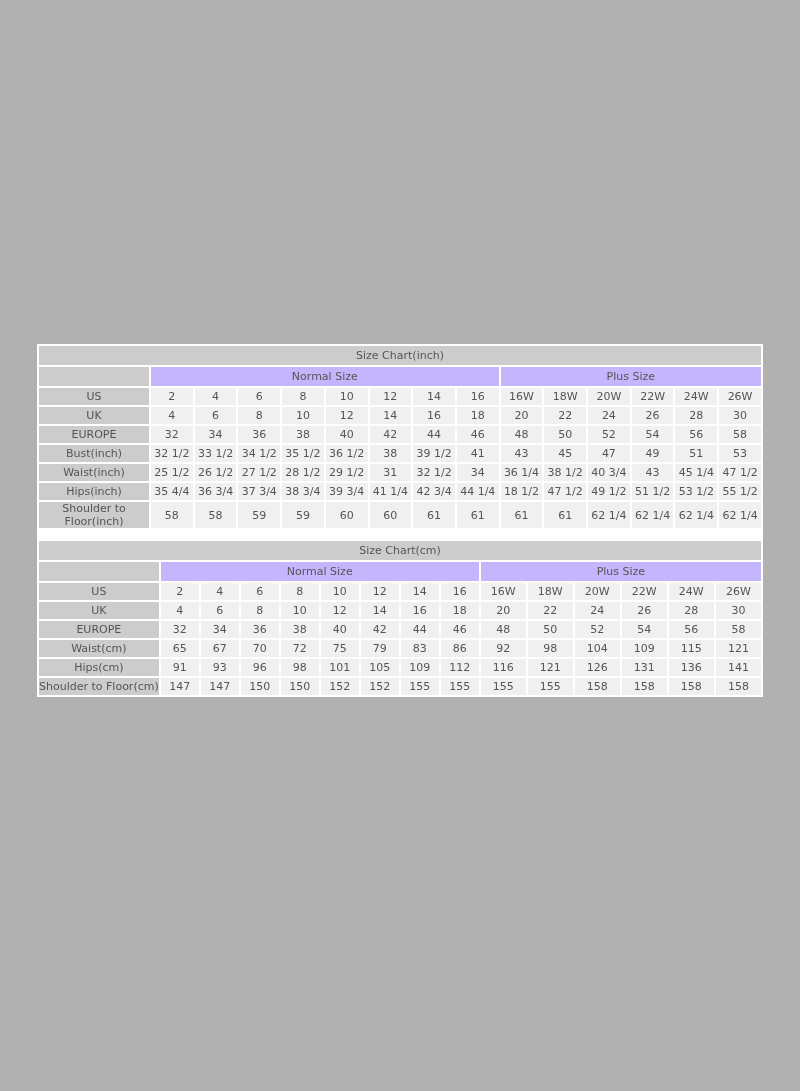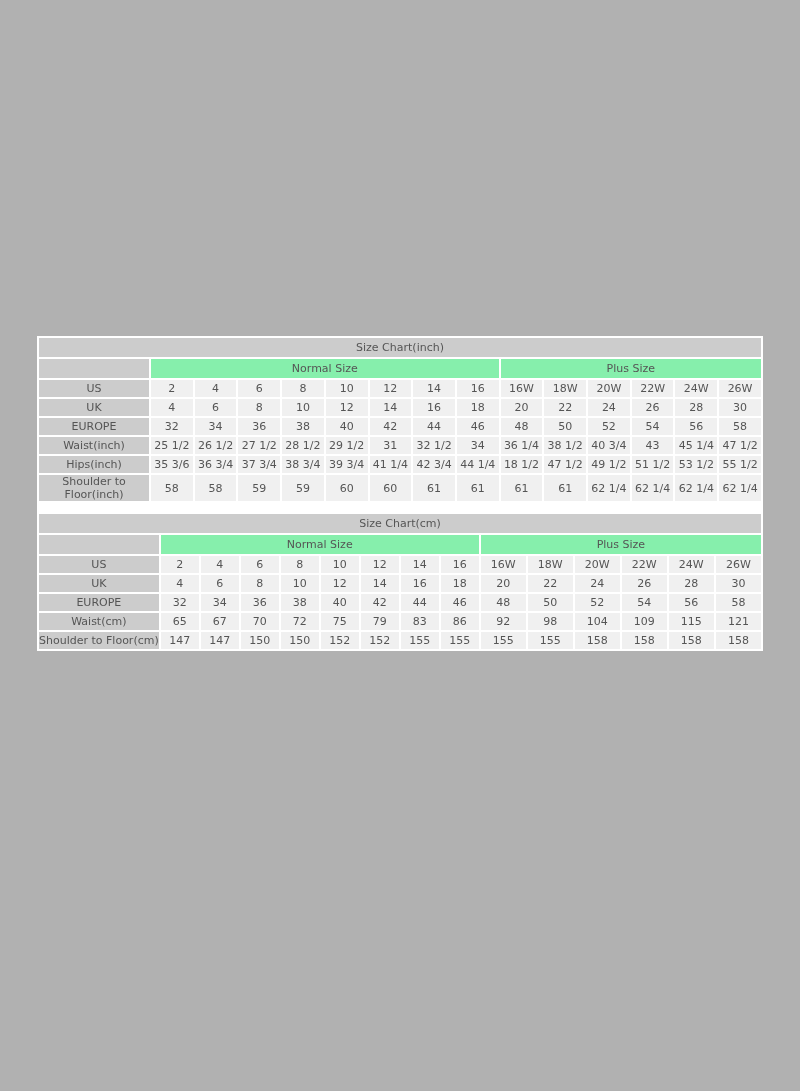--- a/index.html
+++ b/index.html
@@ -10,21 +10,21 @@
     width: 800px;
     height: 1091px;
     background: #b1b1b1;
     position: relative;
     font-family: "DejaVu Sans", "Liberation Sans", sans-serif;
     overflow: hidden;
   }
   .sheet {
     position: absolute;
     left: 37px;
-    top: 336px;
+    top: 344px;
     width: 726px;
     background: #ffffff;
   }
   table.size-table {
     width: 100%;
     border-collapse: separate;
     border-spacing: 2px;
     table-layout: auto;
   }
   table.size-table td {
@@ -34,21 +34,21 @@
     vertical-align: middle;
     padding: 0;
     line-height: 13px;
   }
   td.title-cell {
     background: #cccccc;
     height: 19px;
     color: #4e4e4e;
   }
   td.section-cell {
-    background: #86efac;
+    background: #c4b5fd;
     height: 19px;
     margin-top: 20px;
   }
   td.label-cell {
     background: #cccccc;
     white-space: nowrap;
     padding: 2px 4px;
     height: 16px;
   }
   td.data-cell {
@@ -139,39 +139,56 @@
           <td class="data-cell">44</td>
           <td class="data-cell">46</td>
           <td class="data-cell">48</td>
           <td class="data-cell">50</td>
           <td class="data-cell">52</td>
           <td class="data-cell">54</td>
           <td class="data-cell">56</td>
           <td class="data-cell">58</td>
         </tr>
         <tr>
+          <td class="label-cell">Bust(inch)</td>
+          <td class="data-cell">32 1/2</td>
+          <td class="data-cell">33 1/2</td>
+          <td class="data-cell">34 1/2</td>
+          <td class="data-cell">35 1/2</td>
+          <td class="data-cell">36 1/2</td>
+          <td class="data-cell">38</td>
+          <td class="data-cell">39 1/2</td>
+          <td class="data-cell">41</td>
+          <td class="data-cell">43</td>
+          <td class="data-cell">45</td>
+          <td class="data-cell">47</td>
+          <td class="data-cell">49</td>
+          <td class="data-cell">51</td>
+          <td class="data-cell">53</td>
+        </tr>
+        <tr>
           <td class="label-cell">Waist(inch)</td>
           <td class="data-cell">25 1/2</td>
           <td class="data-cell">26 1/2</td>
           <td class="data-cell">27 1/2</td>
           <td class="data-cell">28 1/2</td>
           <td class="data-cell">29 1/2</td>
           <td class="data-cell">31</td>
           <td class="data-cell">32 1/2</td>
           <td class="data-cell">34</td>
           <td class="data-cell">36 1/4</td>
           <td class="data-cell">38 1/2</td>
           <td class="data-cell">40 3/4</td>
           <td class="data-cell">43</td>
           <td class="data-cell">45 1/4</td>
           <td class="data-cell">47 1/2</td>
         </tr>
         <tr>
           <td class="label-cell">Hips(inch)</td>
-          <td class="data-cell">35 3/6</td>
+          <td class="data-cell">35 4/4</td>
           <td class="data-cell">36 3/4</td>
           <td class="data-cell">37 3/4</td>
           <td class="data-cell">38 3/4</td>
           <td class="data-cell">39 3/4</td>
           <td class="data-cell">41 1/4</td>
           <td class="data-cell">42 3/4</td>
           <td class="data-cell">44 1/4</td>
           <td class="data-cell">18 1/2</td>
           <td class="data-cell">47 1/2</td>
           <td class="data-cell">49 1/2</td>
@@ -288,20 +305,37 @@
           <td class="data-cell">83</td>
           <td class="data-cell">86</td>
           <td class="data-cell">92</td>
           <td class="data-cell">98</td>
           <td class="data-cell">104</td>
           <td class="data-cell">109</td>
           <td class="data-cell">115</td>
           <td class="data-cell">121</td>
         </tr>
         <tr>
+          <td class="label-cell">Hips(cm)</td>
+          <td class="data-cell">91</td>
+          <td class="data-cell">93</td>
+          <td class="data-cell">96</td>
+          <td class="data-cell">98</td>
+          <td class="data-cell">101</td>
+          <td class="data-cell">105</td>
+          <td class="data-cell">109</td>
+          <td class="data-cell">112</td>
+          <td class="data-cell">116</td>
+          <td class="data-cell">121</td>
+          <td class="data-cell">126</td>
+          <td class="data-cell">131</td>
+          <td class="data-cell">136</td>
+          <td class="data-cell">141</td>
+        </tr>
+        <tr>
           <td class="label-cell">Shoulder to Floor(cm)</td>
           <td class="data-cell">147</td>
           <td class="data-cell">147</td>
           <td class="data-cell">150</td>
           <td class="data-cell">150</td>
           <td class="data-cell">152</td>
           <td class="data-cell">152</td>
           <td class="data-cell">155</td>
           <td class="data-cell">155</td>
           <td class="data-cell">155</td>

